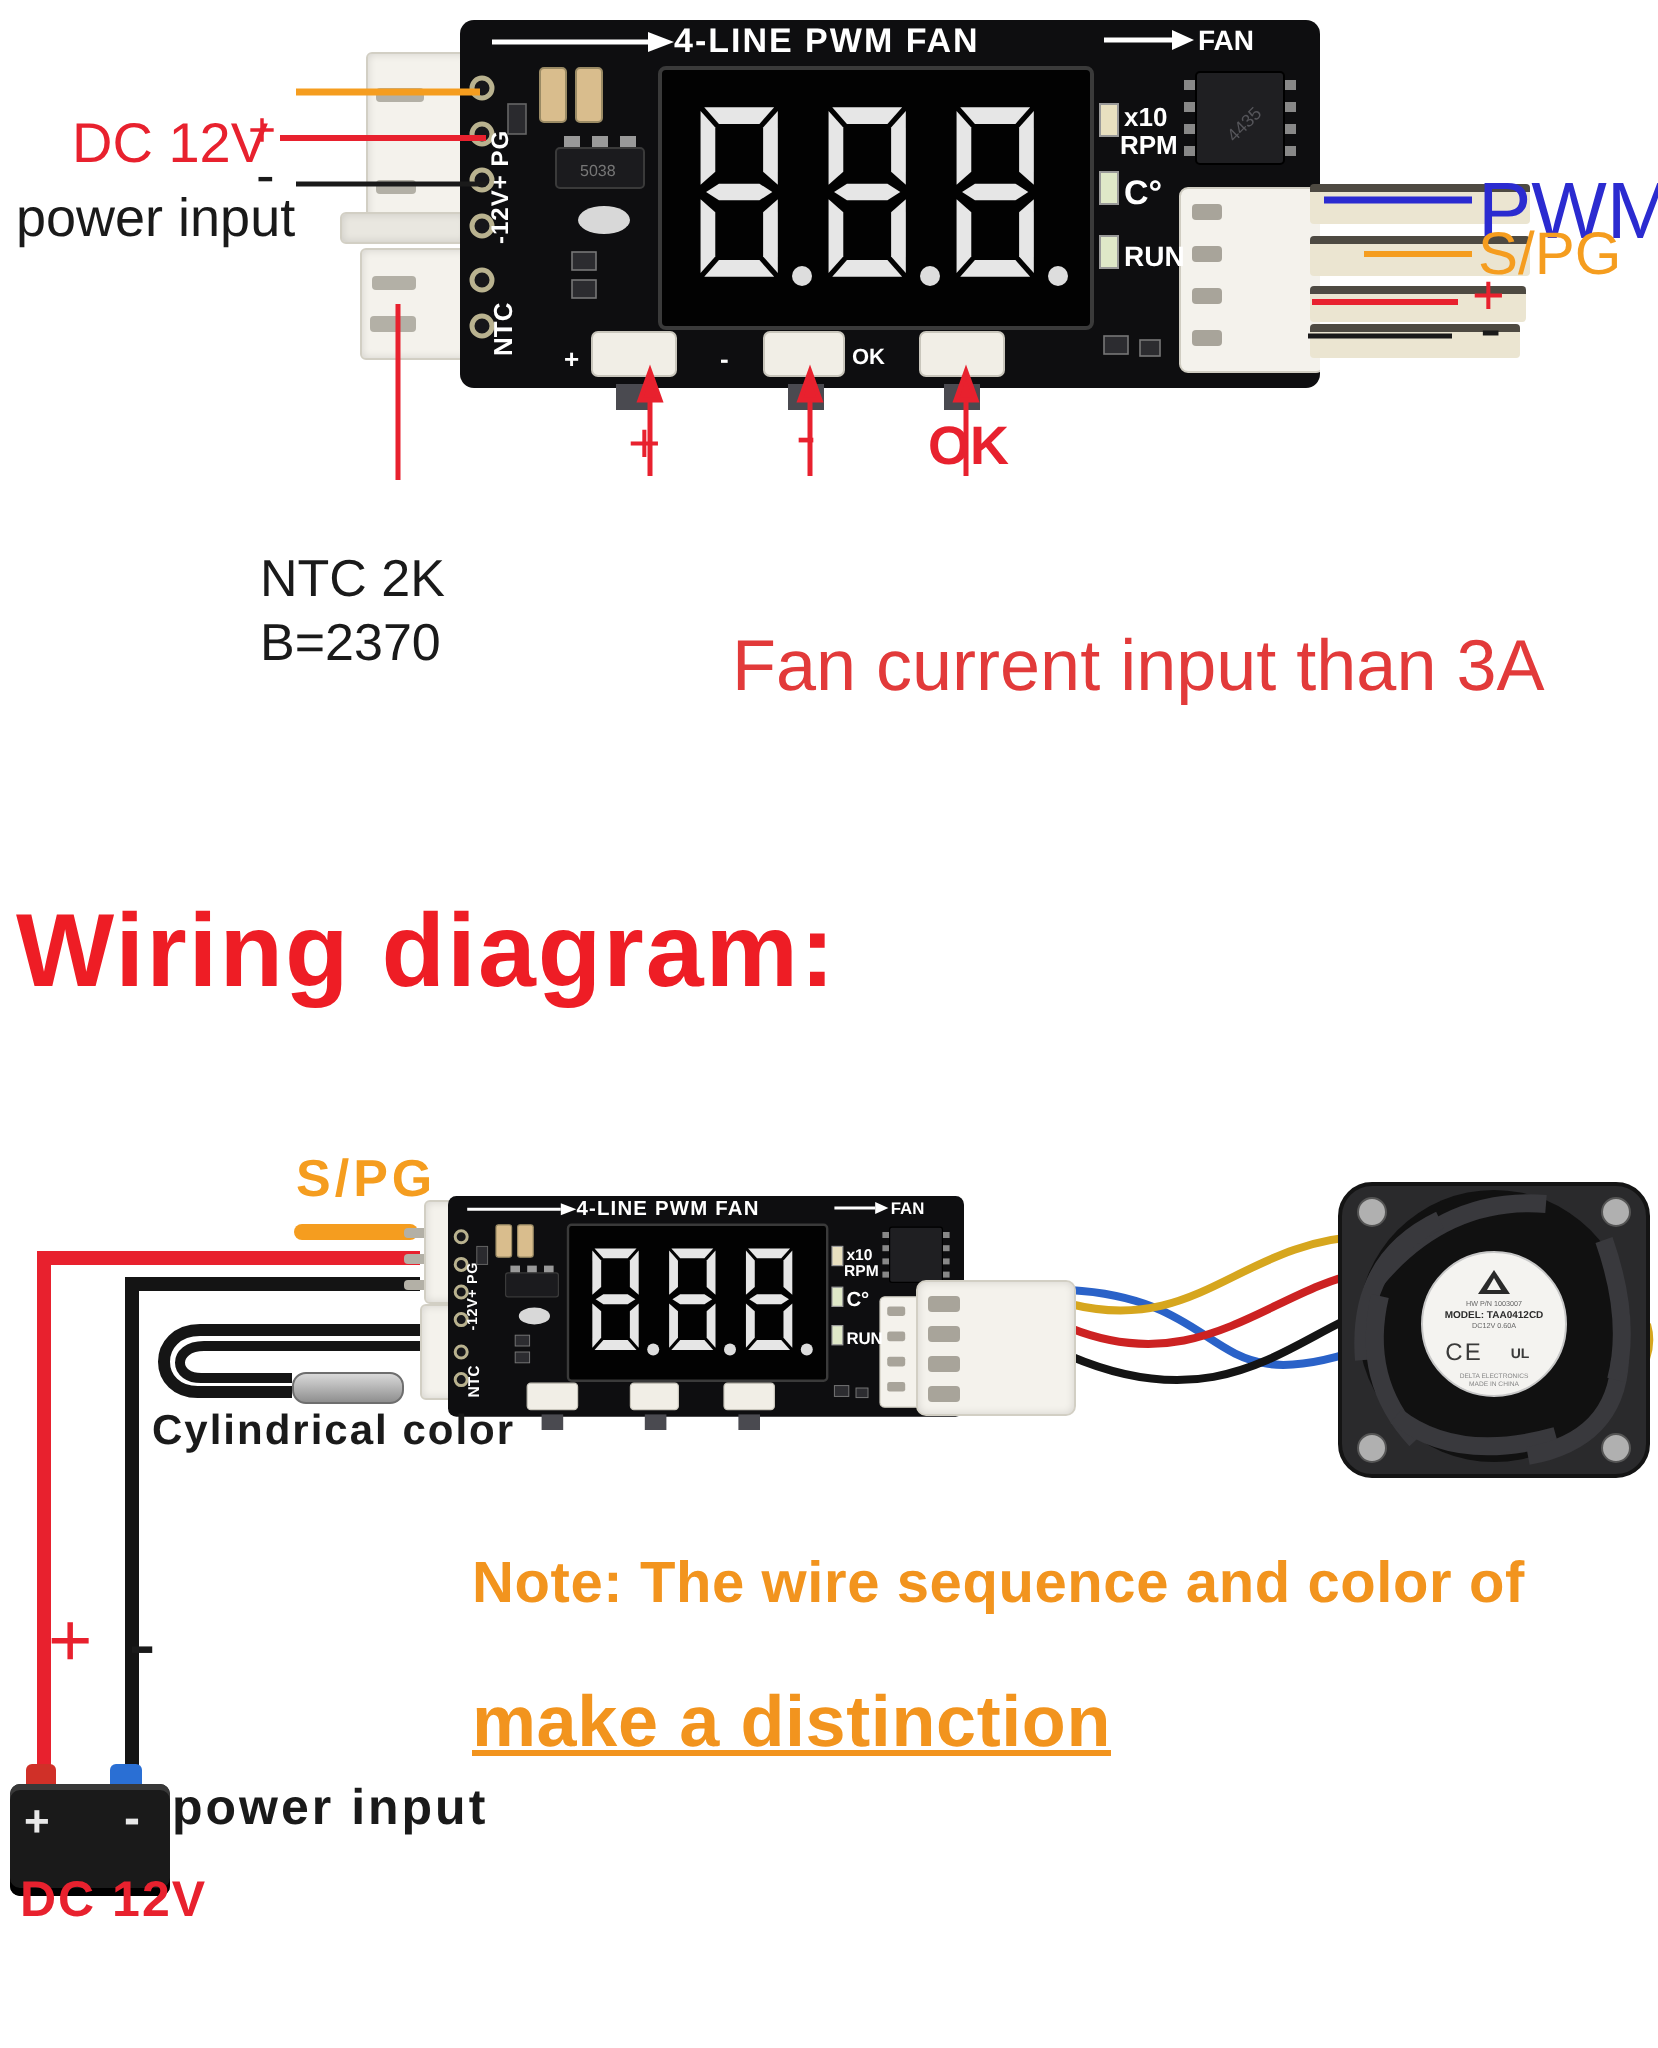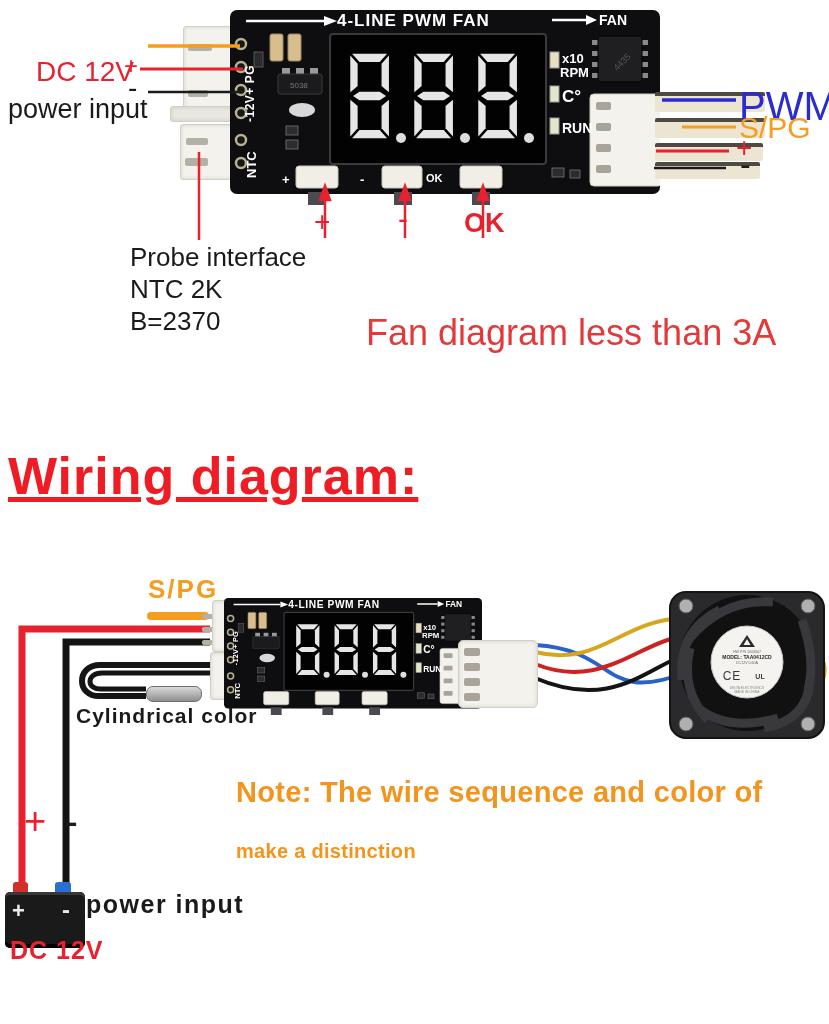--- a/index.html
+++ b/index.html
@@ -5,21 +5,21 @@
   html,body{margin:0;padding:0;background:#fff;}
   .canvas{position:relative;width:829px;height:1024px;background:#fff;overflow:hidden;
           font-family:"Liberation Sans","DejaVu Sans",sans-serif;}
   .abs{position:absolute;white-space:nowrap;}
   .t-orange{color:#f59d1f;}
   .t-red{color:#e8212e;}
   .t-blue{color:#2b2bd0;}
   .t-black{color:#1a1a1a;}
   .t-note{color:#f2941e;font-weight:bold;}
   .bold{font-weight:bold;}
-  .heading{font-size:52px;font-weight:bold;color:#ee1d25;letter-spacing:1px;text-decoration:underline;}
+  .heading{font-size:52px;font-weight:bold;color:#ee1d25;letter-spacing:1px;}
   .wire-beige{position:absolute;background:#ebe5d1;border-top:4px solid #4e4a42;border-radius:2px;}
   .conn{position:absolute;background:#f4f2ec;border:1px solid #d2cfc4;border-radius:3px;box-shadow:inset 0 0 4px #00000022;}
   .stub{position:absolute;background:#b3b0a6;border-radius:2px;}
   .plugslot{position:absolute;background:#a8a49a;border-radius:2px;}
   .batt-body{position:absolute;background:#1a1a1a;border-radius:5px;box-shadow:inset 0 3px 0 #383838, inset 0 -4px 0 #000;}
   .batt-term{position:absolute;border-radius:3px 3px 0 0;}
   .probe-tip{position:absolute;background:linear-gradient(#d9d9d9,#8f8f8f);border:1px solid #6e6e6e;border-radius:7px;}
   svg text{font-family:"Liberation Sans","DejaVu Sans",sans-serif;}
 </style>
 </head>
@@ -152,34 +152,33 @@
     <line x1="682" y1="127" x2="736" y2="127" stroke="#f59d1f" stroke-width="3"></line>
     <line x1="656" y1="151" x2="729" y2="151" stroke="#e8212e" stroke-width="3"></line>
     <line x1="654" y1="168" x2="726" y2="168" stroke="#1a1a1a" stroke-width="2.5"></line>
   </svg>
 
   <div class="abs t-red" style="left:36px;top:56px;font-size:28px;">DC 12V</div>
   <div class="abs t-red" style="left:124px;top:52px;font-size:24px;">+</div>
   <div class="abs t-black" style="left:128px;top:72px;font-size:28px;">-</div>
   <div class="abs t-black" style="left:8px;top:94px;font-size:27px;">power input</div>
 
-  <div class="abs t-black" style="left:130px;top:242px;font-size:26px;">Probe interface</div>
   <div class="abs t-black" style="left:130px;top:274px;font-size:26px;">NTC 2K</div>
   <div class="abs t-black" style="left:130px;top:306px;font-size:26px;">B=2370</div>
 
   <div class="abs t-red" style="left:314px;top:206px;font-size:28px;">+</div>
   <div class="abs t-red" style="left:398px;top:202px;font-size:30px;">-</div>
   <div class="abs t-red" style="left:464px;top:208px;font-size:27px;font-weight:600;">OK</div>
 
   <div class="abs t-blue" style="left:739px;top:84px;font-size:40px;">PWM</div>
   <div class="abs t-orange" style="left:739px;top:111px;font-size:30px;">S/PG</div>
   <div class="abs t-red" style="left:736px;top:132px;font-size:28px;">+</div>
   <div class="abs t-black" style="left:740px;top:146px;font-size:32px;">-</div>
 
-  <div class="abs" style="left:366px;top:312px;font-size:36px;color:#e23a3a;">Fan diagram less than 3A</div>
+  <div class="abs" style="left:366px;top:312px;font-size:36px;color:#e23a3a;">Fan current input than 3A</div>
 
   <div class="abs heading" style="left:8px;top:446px;">Wiring diagram:</div>
 
   <svg class="abs" style="left:0;top:560px;" width="829" height="464" viewBox="0 560 829 464">
     <path d="M 210 629 H 22 V 884" fill="none" stroke="#e8212e" stroke-width="7"></path>
     <path d="M 210 642 H 66 V 884" fill="none" stroke="#141414" stroke-width="7"></path>
     <path d="M 214 665 H 100 C 76 665 76 697 100 696 H 146" fill="none" stroke="#151515" stroke-width="6"></path>
     <path d="M 214 673 H 102 C 86 673 86 690 102 689 H 146" fill="none" stroke="#151515" stroke-width="5"></path>
     <path d="M 535 645 C 620 650 600 705 688 672" fill="none" stroke="#2a62c8" stroke-width="4"></path>
     <path d="M 535 652 C 600 668 620 620 684 618" fill="none" stroke="#d6a61e" stroke-width="4"></path>
@@ -246,21 +245,21 @@
       <polygon points="79,49 75.5,55 82.5,55" fill="#f4f3f0"></polygon>
       <text x="79" y="63" font-size="3.6" fill="#666" text-anchor="middle">HW P/N 1003007</text>
       <text x="79" y="69" font-size="5" font-weight="bold" fill="#2a2a2a" text-anchor="middle">MODEL: TAA0412CD</text>
       <text x="79" y="74" font-size="3.6" fill="#666" text-anchor="middle">DC12V  0.60A</text>
       <text x="64" y="90" font-size="12" fill="#3a3a3a" letter-spacing="1" text-anchor="middle">CE</text>
       <text x="92" y="89" font-size="7" font-weight="bold" fill="#3a3a3a" text-anchor="middle">UL</text>
       <text x="79" y="99" font-size="3.3" fill="#888" text-anchor="middle">DELTA ELECTRONICS</text>
       <text x="79" y="103" font-size="3.3" fill="#888" text-anchor="middle">MADE IN CHINA</text>
     </svg>
   </div>
-  <div class="abs t-note" style="left:236px;top:840px;font-size:20px;letter-spacing:0.3px;">make a distinction</div>
+  <div class="abs t-note" style="left:236px;top:840px;font-size:36px;letter-spacing:0.3px;text-decoration:underline;">make a distinction</div>
 
   <div class="abs t-red" style="left:24px;top:800px;font-size:38px;">+</div>
   <div class="abs t-black" style="left:64px;top:798px;font-size:42px;">-</div>
 
   <div class="batt-term" style="left:13px;top:882px;width:15px;height:12px;background:#d03028;"></div>
   <div class="batt-term" style="left:55px;top:882px;width:16px;height:12px;background:#2a6fd4;"></div>
   <div class="batt-body" style="left:5px;top:892px;width:80px;height:56px;"></div>
   <div class="abs" style="left:12px;top:898px;font-size:22px;font-weight:bold;color:#e8e8e8;">+</div>
   <div class="abs" style="left:62px;top:896px;font-size:24px;font-weight:bold;color:#e8e8e8;">-</div>
 

